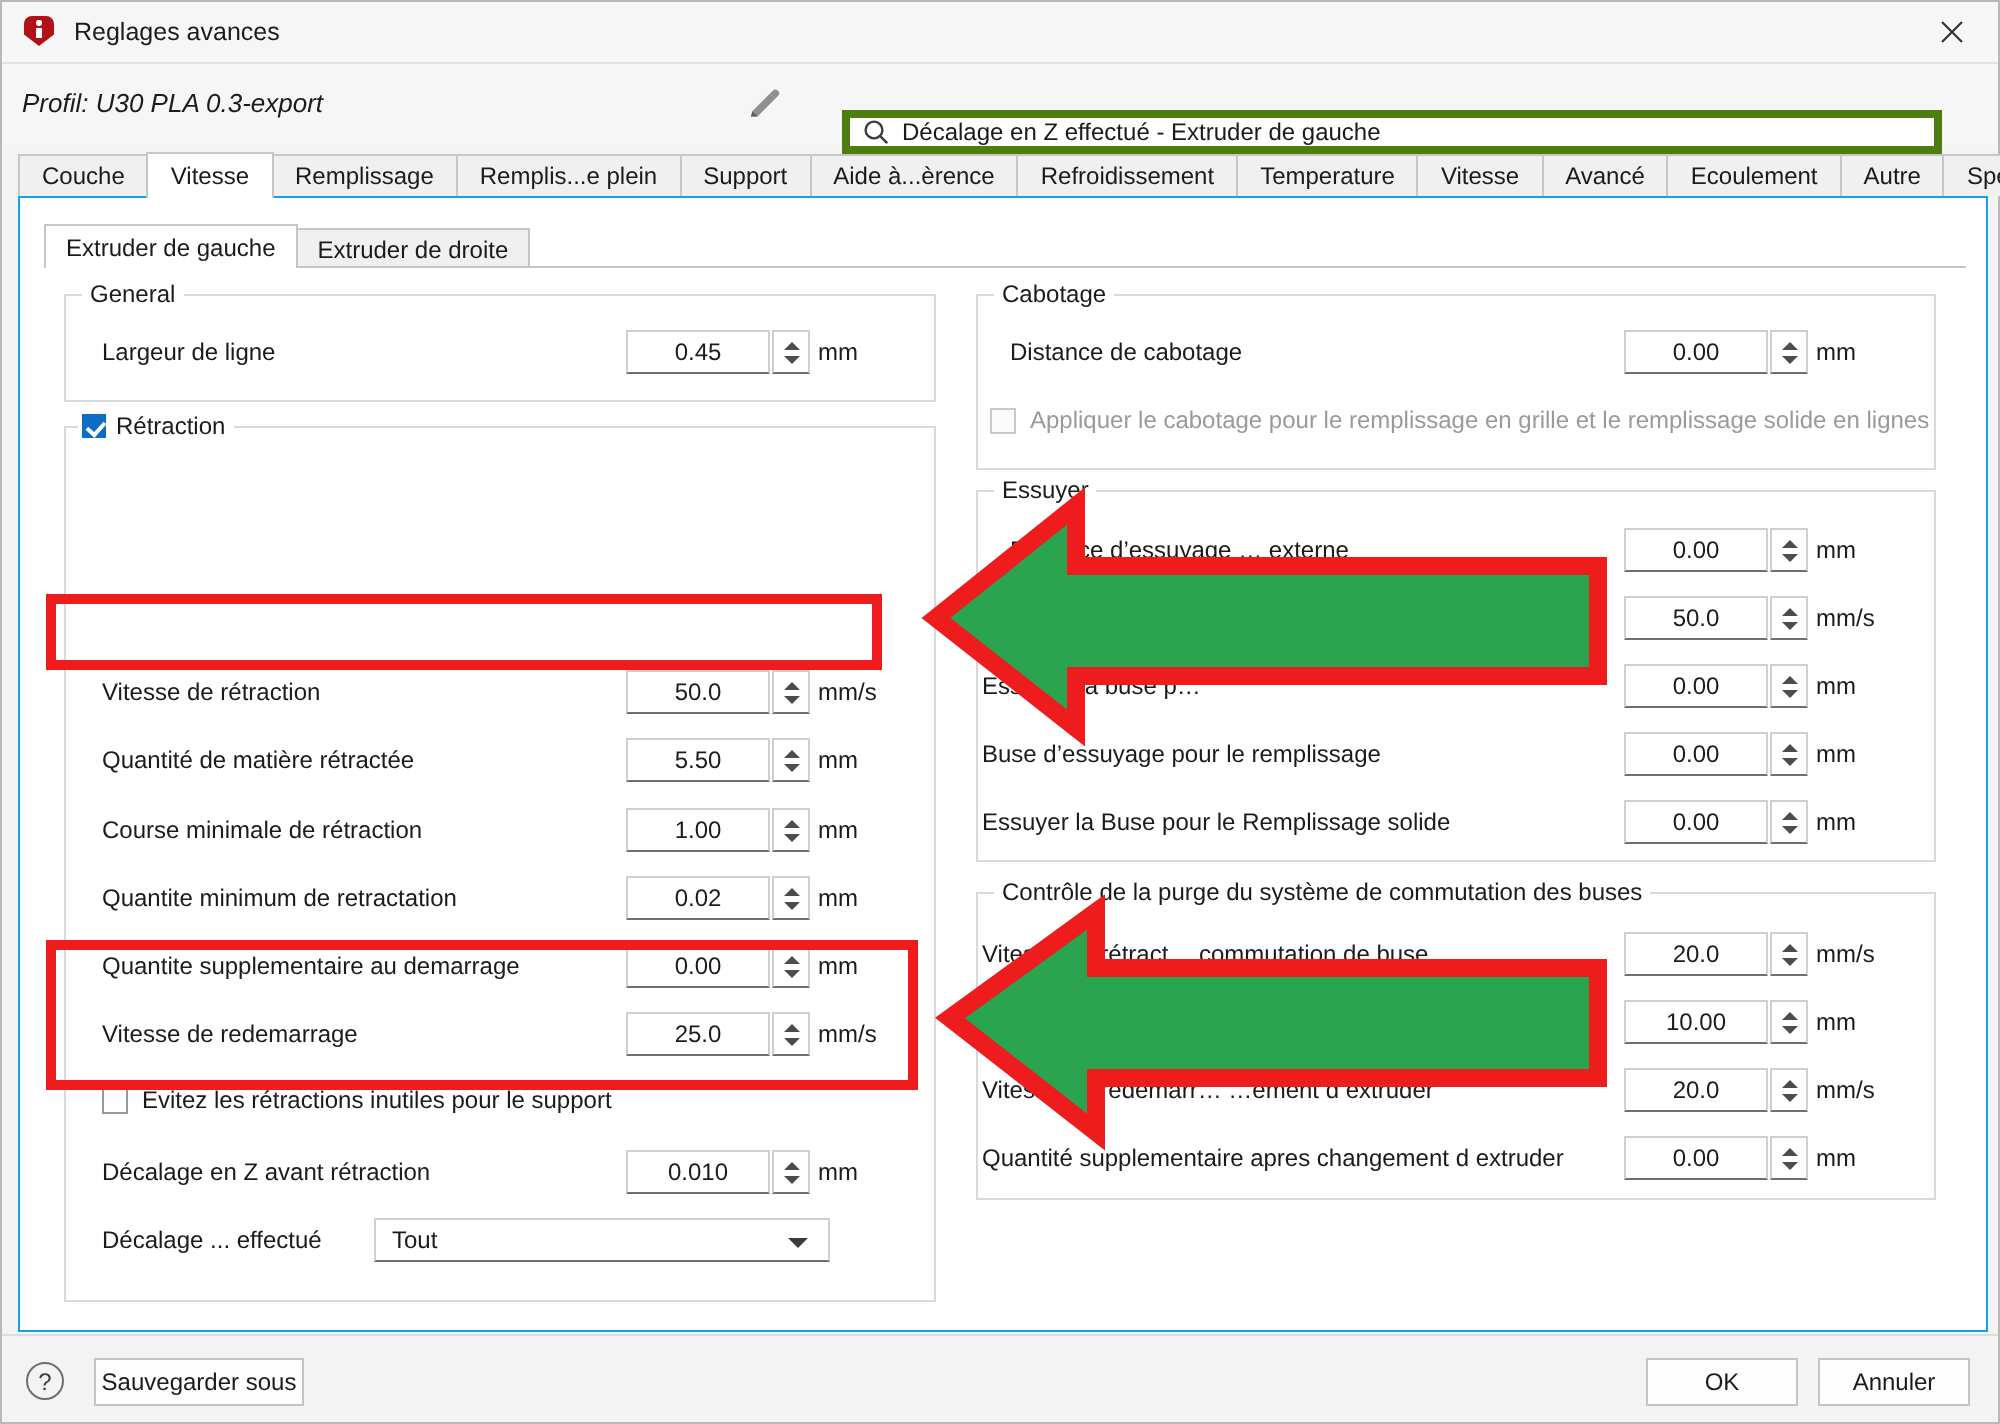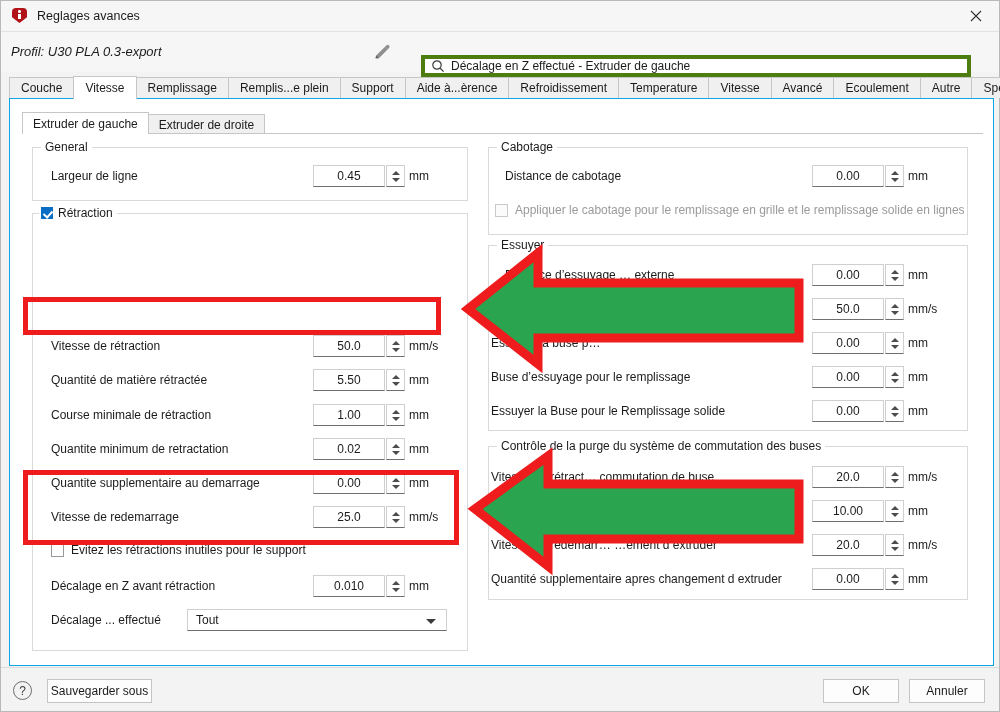--- a/index.html
+++ b/index.html
@@ -409,21 +409,21 @@
     <div class="spin" style="left:303px; top:476px;">
       <div class="field">0.010</div>
       <div class="btns">
           <div class="up"></div>
           <div class="dn"></div>
         </div>
     </div>
     <div class="unit" style="left:399px; top:480px;">mm</div>
 
     <div class="row-label" style="left:41px; top:514px;">Décalage ... effectué</div>
-    <div class="combo" style="left:177px; top:510px; width:260px;">
+    <div class="combo" style="left:177px; top:510px; width:228px;">
       <span class="val">Tout</span>
       <span class="arrow"></span>
     </div>
 
     <div class="group" style="left:478px; top:48px; width:480px; height:88px;">
       <span class="group-title">Cabotage</span>
     </div>
     <div class="row-label" style="left:495px; top:70px;">Distance de cabotage</div>
     <div class="spin" style="left:802px; top:66px;">
       <div class="field">0.00</div>

